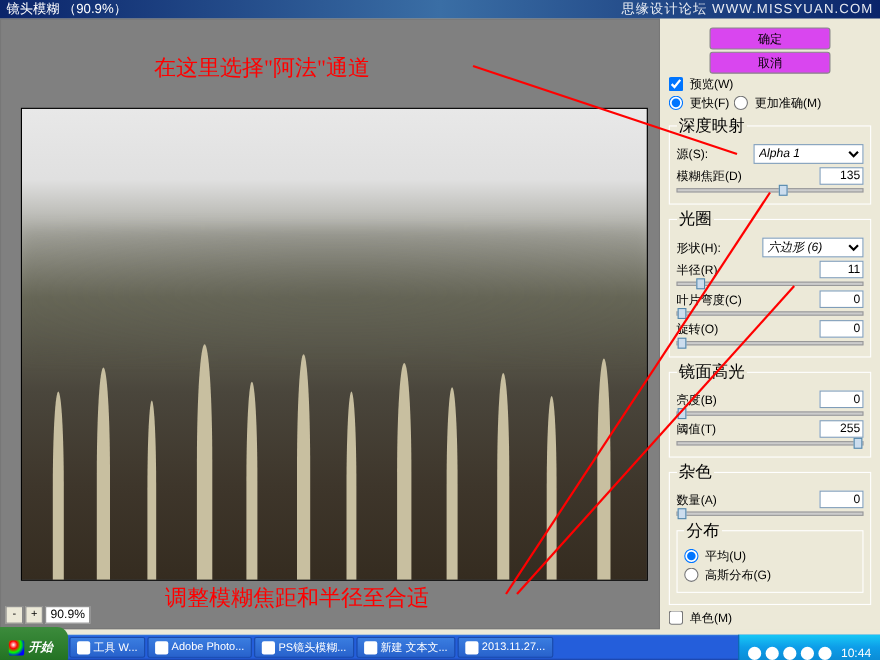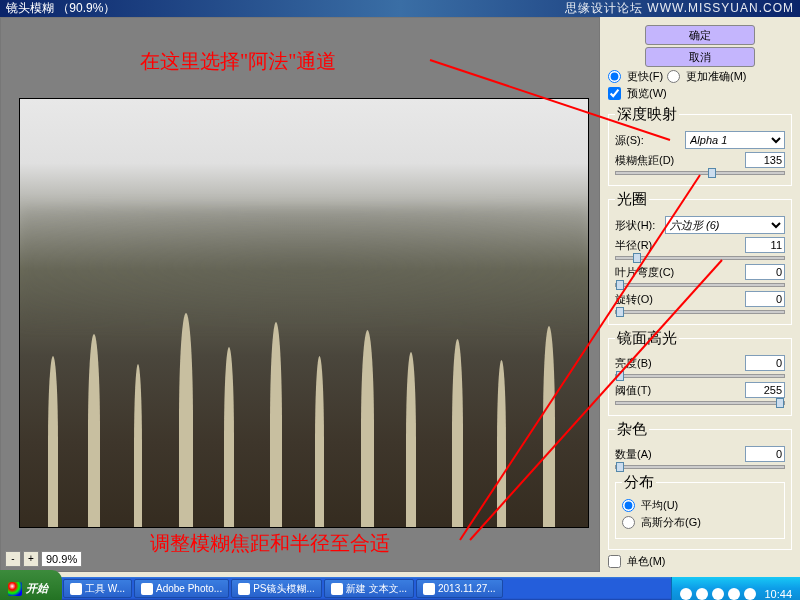--- a/index.html
+++ b/index.html
@@ -15,21 +15,21 @@
 .preview-pane { width: 600px; background: #808080; position: relative; border: 1px solid #777; }
 .preview-inner { position: absolute; top: 80px; left: 18px; width: 570px; height: 430px; background: linear-gradient(to bottom, #e8e8e8 0%, #e0e0e0 15%, #6b6b5a 40%, #4a463c 60%, #3e362b 80%, #352c20 100%); border: 1px solid #000; overflow: hidden; }
 .blur-band { position: absolute; top: 25%; left: 0; right: 0; height: 28%; background: radial-gradient(ellipse at 50% 50%, rgba(90,90,80,.4), rgba(70,70,60,.1)); filter: blur(6px); }
 .reed { position: absolute; bottom: 0; background: #c8bfa0; border-radius: 50% 50% 0 0; }
 .preview-controls { position: absolute; bottom: 4px; left: 4px; display: flex; align-items: center; gap: 2px; }
 .preview-controls .btn { width: 16px; height: 16px; background: #ece9d8; border: 1px solid #888; font-size: 10px; text-align: center; line-height: 14px; }
 .preview-controls .zoom { background: #fff; border: 1px solid #888; font-size: 11px; padding: 1px 4px; }
 
 
 .panel { flex: 1; background: #ece9d8; padding: 6px 8px; font-size: 11px; color: #000; overflow: hidden; }
-.panel .btn-main { display: block; width: 110px; margin: 2px auto; height: 20px; background: #c4b5fd; border: 1px solid #888; border-radius: 3px; font-size: 11px; }
+.panel .btn-main { display: block; width: 110px; margin: 2px auto; height: 20px; background: #d946ef; border: 1px solid #888; border-radius: 3px; font-size: 11px; }
 .panel .row { display: flex; align-items: center; margin: 2px 0; gap: 4px; }
 .panel .row label { font-size: 11px; }
 .panel input[type=checkbox], .panel input[type=radio] { margin-right: 2px; }
 .panel fieldset { border: 1px solid #bbb; border-top-color: #fff; border-left-color: #fff; padding: 4px 6px 6px; margin: 4px 0; }
 .panel fieldset.inset { border: 1px groove #fff; }
 .panel legend { font-size: 15px; padding: 0 2px; }
 .panel .field-row { display: flex; align-items: center; justify-content: space-between; margin: 3px 0; }
 .panel .field-row .lbl { font-size: 11px; white-space: nowrap; }
 .panel select { font-size: 11px; height: 18px; background: #fff; border: 1px solid #7f9db9; font-style: italic; }
 .panel .num { width: 40px; height: 16px; font-size: 11px; text-align: right; padding-right: 2px; background: #fff; border: 1px solid #7f9db9; }
@@ -82,29 +82,29 @@
       <div class="btn">+</div>
       <div class="zoom">90.9%</div>
     </div>
   </div>
 
   <div class="panel">
     <button class="btn-main">确定</button>
     <button class="btn-main">取消</button>
 
     <div class="row">
+      <input type="checkbox" checked="" style="">
+      <label>预览(W)</label>
+    </div>
+    <div class="row">
       <input type="radio" checked="" style="">
       <label>更快(F)</label>
       <input type="radio" style="">
       <label>更加准确(M)</label>
     </div>
-    <div class="row">
-      <input type="checkbox" checked="" style="">
-      <label>预览(W)</label>
-    </div>
 
     <fieldset class="inset">
       <legend>深度映射</legend>
       <div class="field-row">
         <span class="lbl">源(S):</span>
         <select style="width:100px">
           <option>Alpha 1</option>
         </select>
       </div>
       <div class="field-row">
@@ -114,21 +114,21 @@
       <div class="slider">
           <div class="thumb" style="left:55%"></div>
         </div>
     </fieldset>
 
 
     <fieldset class="inset">
       <legend>光圈</legend>
       <div class="field-row">
         <span class="lbl">形状(H):</span>
-        <select style="width:120px">
+        <select style="width:92px">
           <option>六边形 (6)</option>
         </select>
       </div>
       <div class="field-row">
         <span class="lbl">半径(R)</span>
         <input class="num" value="11" style="">
       </div>
       <div class="slider">
           <div class="thumb" style="left:10%"></div>
         </div>

